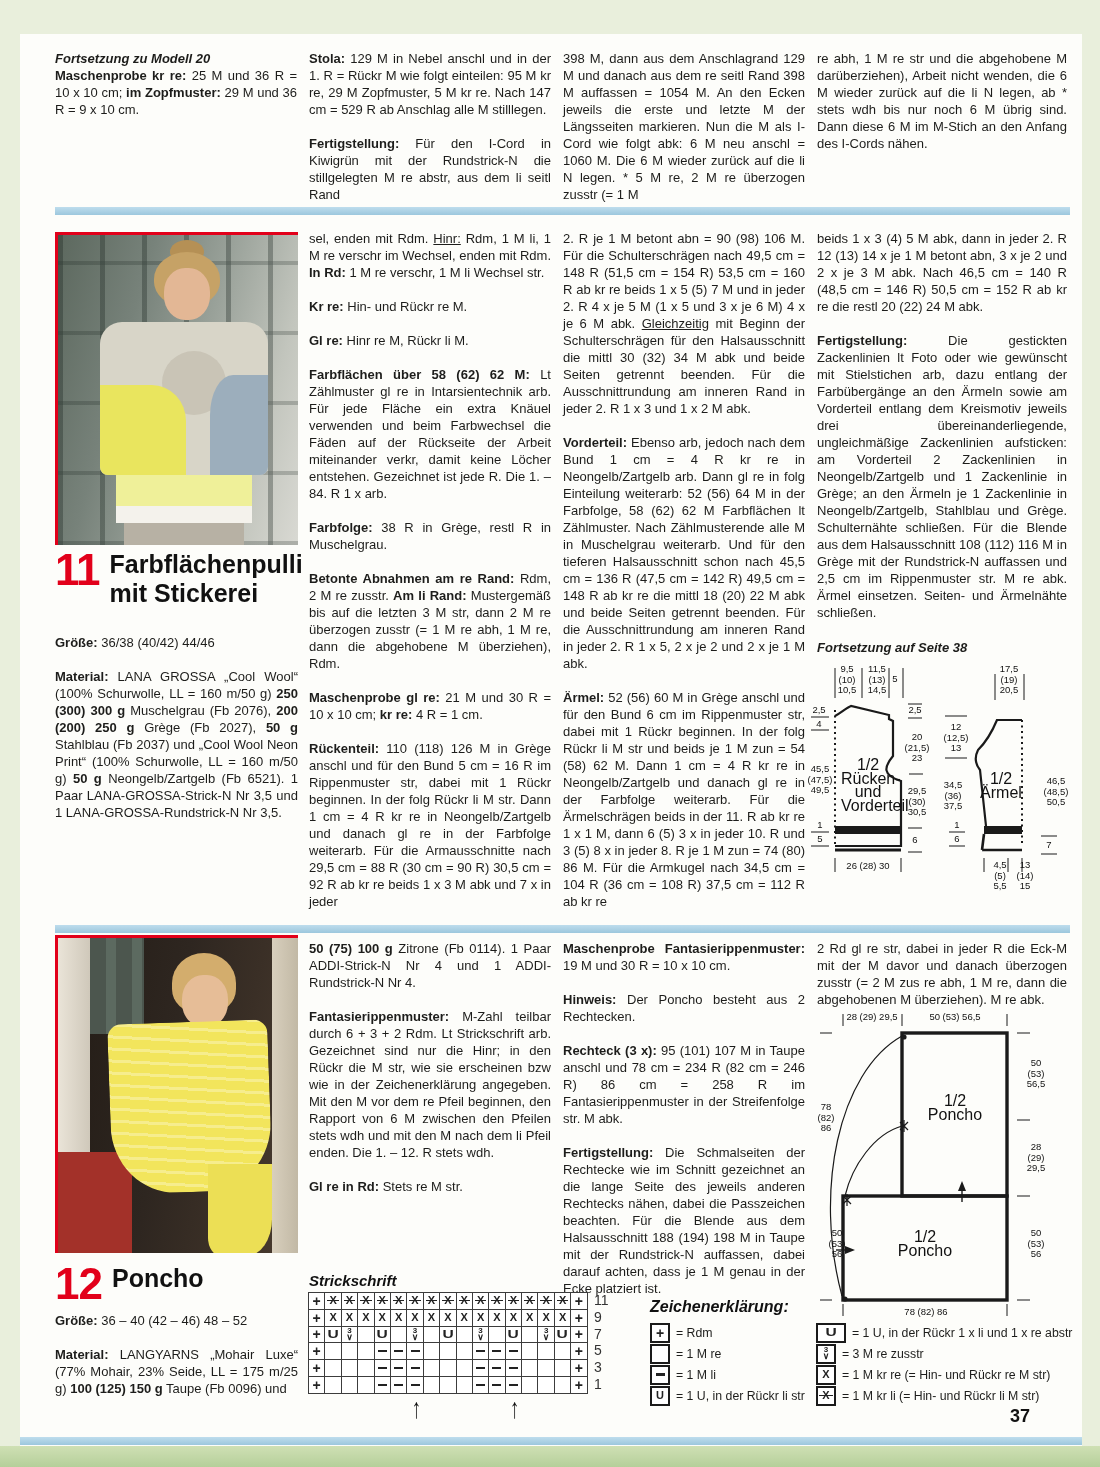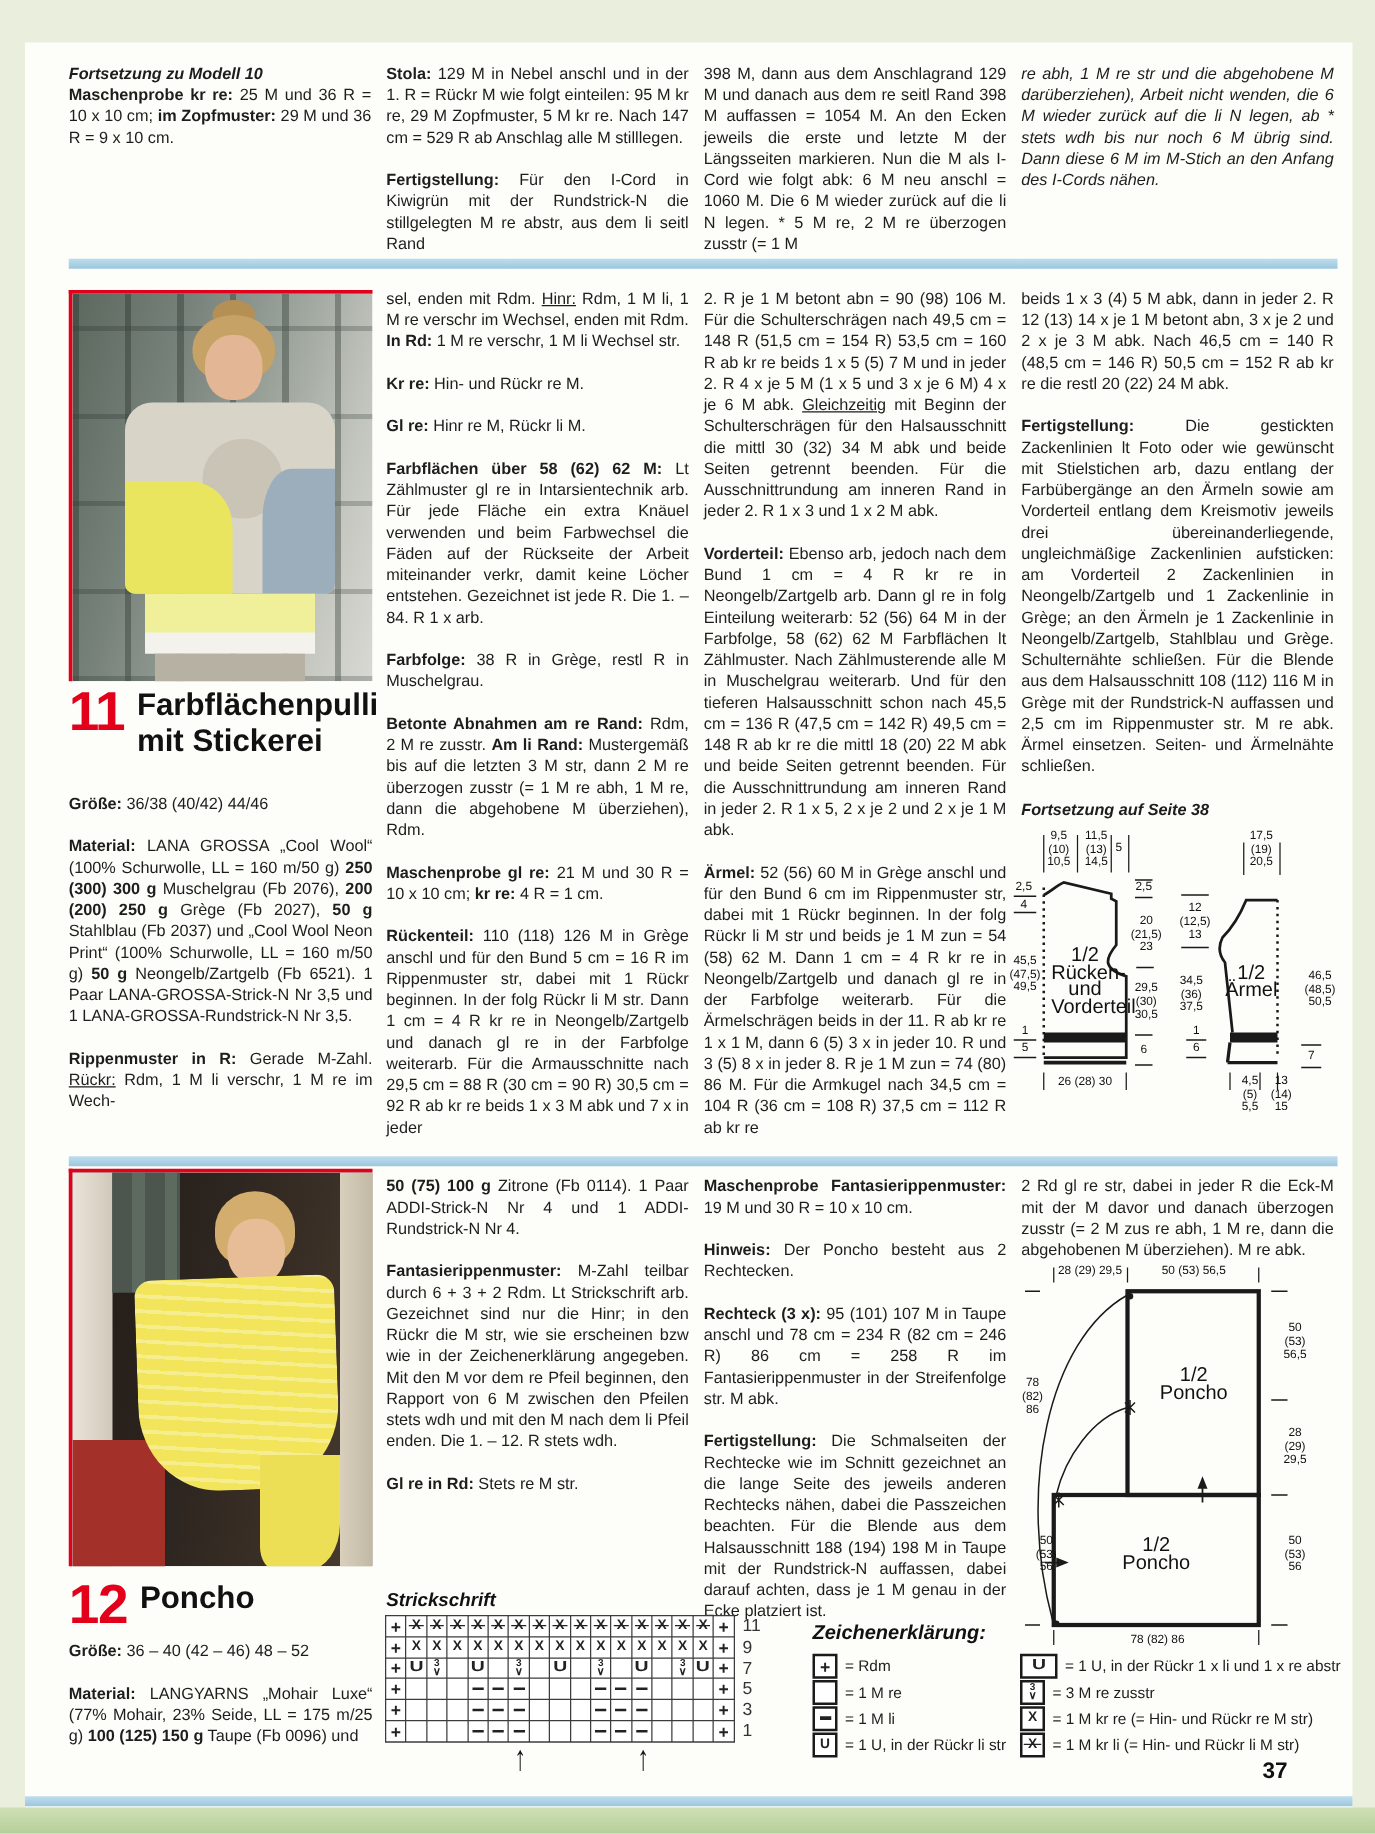--- a/index.html
+++ b/index.html
@@ -96,31 +96,31 @@
 
   .pagenum{position:absolute;font-size:18px;font-weight:bold;color:#111;}
   .continuation{position:absolute;font-size:13px;font-weight:bold;font-style:italic;}
 </style>
 </head>
 <body>
 
 <div class="sheet">
 
   <div class="col" style="left:35px;top:16px;">
-      <p class="para tight"><span class="b i">Fortsetzung zu Modell 10</span></p>
+      <p class="para tight"><span class="b i">Fortsetzung zu Modell 20</span></p>
       <p class="para"><span class="b">Maschenprobe kr re:</span><span> 25 M und 36 R = 10 x 10 cm; </span><span class="b">im Zopfmuster:</span><span> 29 M und 36 R = 9 x 10 cm.</span></p>
     </div>
   <div class="col" style="left:289px;top:16px;">
       <p class="para"><span class="b">Stola:</span><span> 129 M in Nebel anschl und in der 1. R = Rückr M wie folgt einteilen: 95 M kr re, 29 M Zopfmuster, 5 M kr re. Nach 147 cm = 529 R ab Anschlag alle M stilllegen.</span></p>
       <p class="para"><span class="b">Fertigstellung:</span><span> Für den I-Cord in Kiwigrün mit der Rundstrick-N die stillgelegten M re abstr, aus dem li seitl Rand</span></p>
     </div>
   <div class="col" style="left:543px;top:16px;">
       <p class="para"><span>398 M, dann aus dem Anschlagrand 129 M und danach aus dem re seitl Rand 398 M auffassen = 1054 M. An den Ecken jeweils die erste und letzte M der Längsseiten markieren. Nun die M als I-Cord wie folgt abk: 6 M neu anschl = 1060 M. Die 6 M wieder zurück auf die li N legen. * 5 M re, 2 M re überzogen zusstr (= 1 M</span></p>
     </div>
-  <div class="col" style="left:797px;top:16px;width:250px;font-style:italic;">
+  <div class="col" style="left:797px;top:16px;width:250px;">
       <p class="para"><span>re abh, 1 M re str und die abgehobene M darüberziehen), Arbeit nicht wenden, die 6 M wieder zurück auf die li N legen, ab * stets wdh bis nur noch 6 M übrig sind. Dann diese 6 M im M-Stich an den Anfang des I-Cords nähen.</span></p>
     </div>
 
   <div class="bluebar" style="left:35px;top:173px;width:1015px;"></div>
 
   <div class="photo" style="left:35px;top:198px;width:240px;height:310px;">
     <div class="p1-bg"></div>
     <div class="p1-windows"></div>
     <div class="p1-hairbun"></div>
     <div class="p1-hair"></div>
@@ -136,21 +136,20 @@
 
   <div class="model-head" style="left:35px;top:516px;">
     <span class="model-num">11</span>
     <span class="model-title">Farbflächenpulli
 mit Stickerei</span>
   </div>
 
   <div class="col" style="left:35px;top:600px;width:243px;">
       <p class="para"><span class="b">Größe:</span><span> 36/38 (40/42) 44/46</span></p>
       <p class="para"><span class="b">Material:</span><span> LANA GROSSA „Cool Wool“ (100% Schurwolle, LL = 160 m/50 g) </span><span class="b">250 (300) 300 g</span><span> Muschelgrau (Fb 2076), </span><span class="b">200 (200) 250 g</span><span> Grège (Fb 2027), </span><span class="b">50 g</span><span> Stahlblau (Fb 2037) und „Cool Wool Neon Print“ (100% Schurwolle, LL = 160 m/50 g) </span><span class="b">50 g</span><span> Neongelb/Zartgelb (Fb 6521). 1 Paar LANA-GROSSA-Strick-N Nr 3,5 und 1 LANA-GROSSA-Rundstrick-N Nr 3,5.</span></p>
-      <p class="para"><span class="b">Rippenmuster in R:</span><span> Gerade M-Zahl. </span><span class="u">Rückr:</span><span> Rdm, 1 M li verschr, 1 M re im Wech-</span></p>
     </div>
   <div class="col" style="left:289px;top:196px;">
       <p class="para"><span>sel, enden mit Rdm. </span><span class="u">Hinr:</span><span> Rdm, 1 M li, 1 M re verschr im Wechsel, enden mit Rdm. </span><span class="b">In Rd:</span><span> 1 M re verschr, 1 M li Wechsel str.</span></p>
       <p class="para"><span class="b">Kr re:</span><span> Hin- und Rückr re M.</span></p>
       <p class="para"><span class="b">Gl re:</span><span> Hinr re M, Rückr li M.</span></p>
       <p class="para"><span class="b">Farbflächen über 58 (62) 62 M:</span><span> Lt Zählmuster gl re in Intarsientechnik arb. Für jede Fläche ein extra Knäuel verwenden und beim Farbwechsel die Fäden auf der Rückseite der Arbeit miteinander verkr, damit keine Löcher entstehen. Gezeichnet ist jede R. Die 1. – 84. R 1 x arb.</span></p>
       <p class="para"><span class="b">Farbfolge:</span><span> 38 R in Grège, restl R in Muschelgrau.</span></p>
       <p class="para"><span class="b">Betonte Abnahmen am re Rand:</span><span> Rdm, 2 M re zusstr. </span><span class="b">Am li Rand:</span><span> Mustergemäß bis auf die letzten 3 M str, dann 2 M re überzogen zusstr (= 1 M re abh, 1 M re, dann die abgehobene M überziehen), Rdm.</span></p>
       <p class="para"><span class="b">Maschenprobe gl re:</span><span> 21 M und 30 R = 10 x 10 cm; </span><span class="b">kr re:</span><span> 4 R = 1 cm.</span></p>
       <p class="para"><span class="b">Rückenteil:</span><span> 110 (118) 126 M in Grège anschl und für den Bund 5 cm = 16 R im Rippenmuster str, dabei mit 1 Rückr beginnen. In der folg Rückr li M str. Dann 1 cm = 4 R kr re in Neongelb/Zartgelb und danach gl re in der Farbfolge weiterarb. Für die Armausschnitte nach 29,5 cm = 88 R (30 cm = 90 R) 30,5 cm = 92 R ab kr re beids 1 x 3 M abk und 7 x in jeder</span></p>

